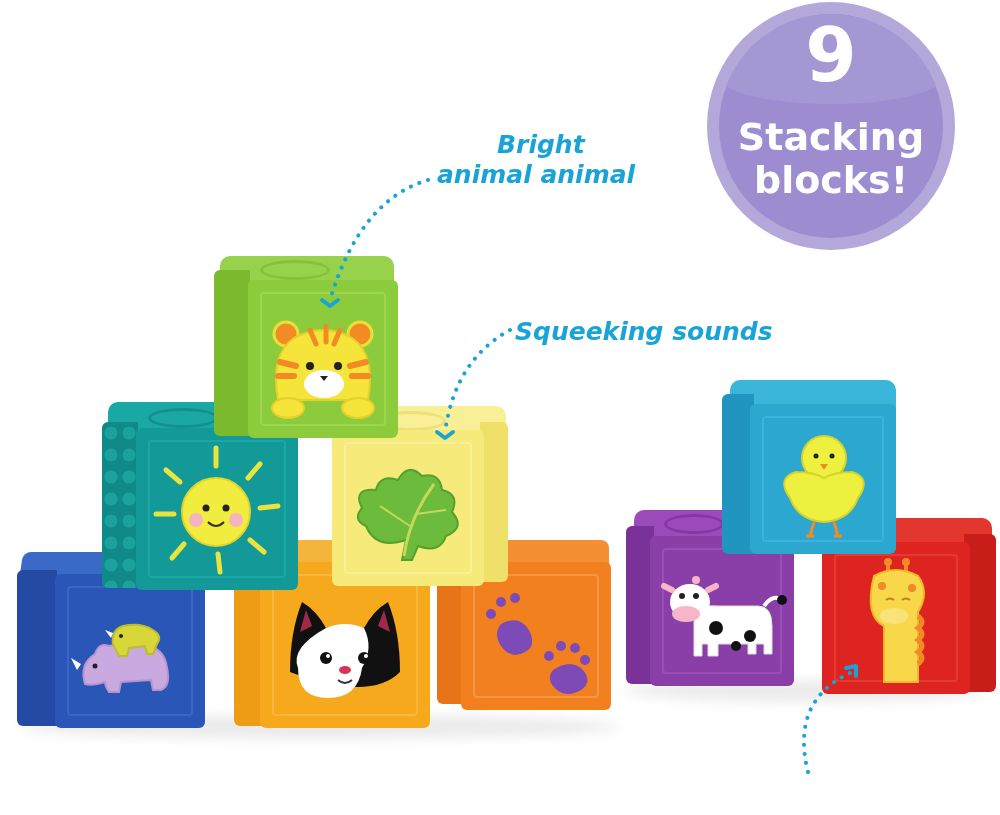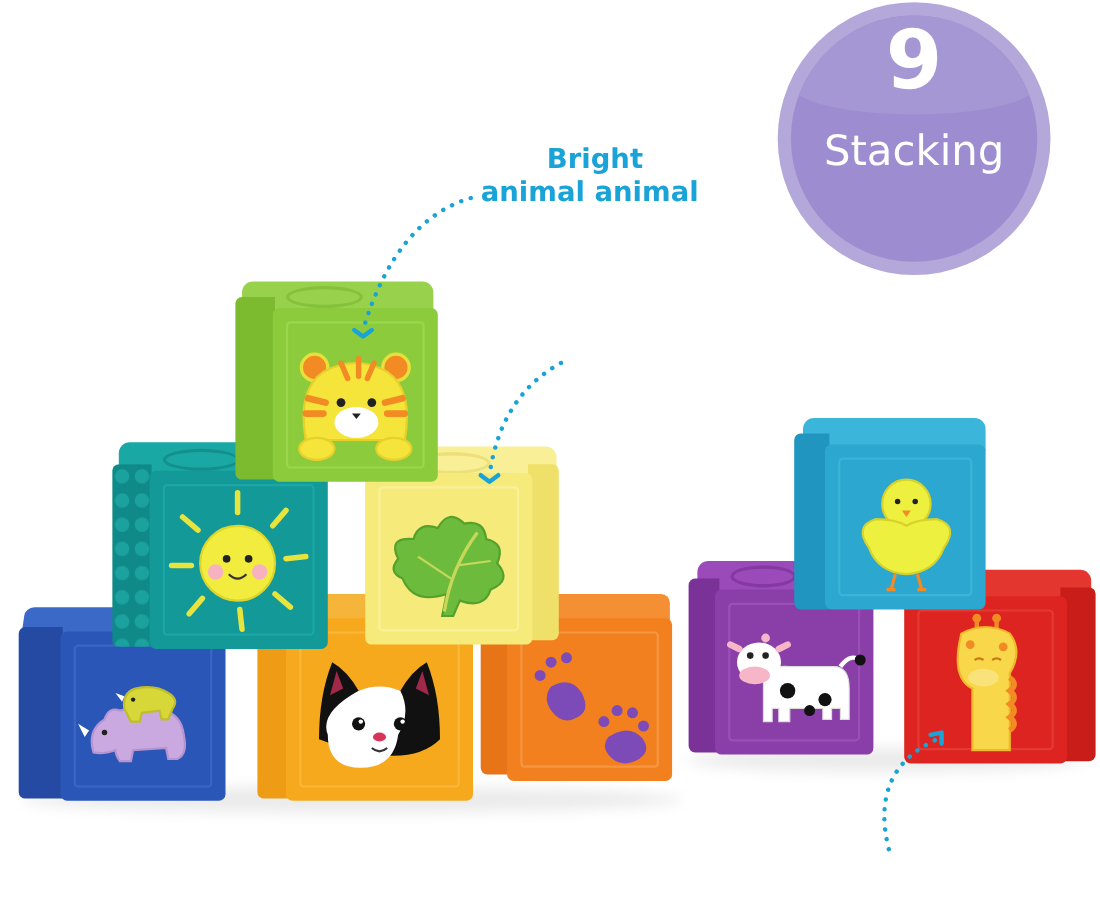--- a/index.html
+++ b/index.html
@@ -20,29 +20,30 @@
   .badge-top {
     position: absolute; left: 0; top: 0; width: 224px; height: 90px; background: #a596d4;
     border-radius: 0 0 50% 50% / 0 0 30% 30%;
   }
   .badge-number {
     position: absolute; left: 0; width: 100%; top: 16px; text-align: center;
     color: #fff; font-weight: bold; font-size: 74px; line-height: 74px;
   }
   .badge-line {
     position: absolute; left: 0; width: 100%; text-align: center; color: #fff;
-    font-weight: normal; font-size: 38px; line-height: 40px;
+    font-weight: bold; font-size: 38px; line-height: 40px;
   }
   .badge-line.l1 { top: 115px; }
   .badge-line.l2 { top: 158px; }
 
   
   .callout {
     position: absolute; color: #1aa3d6; font-weight: bold; font-size: 25px; line-height: 30px;
     white-space: nowrap;
+    font-style: italic;
   }
   .dots { position: absolute; left: 0; top: 0; }
 
   
   .block { position: absolute; }
   .block .top-face { position: absolute; }
   .block .side-face { position: absolute; }
   .block .front-face { position: absolute; border-radius: 6px; }
   .block .inset {
     position: absolute; left: 12px; top: 12px; right: 12px; bottom: 12px; border-radius: 4px;
@@ -255,22 +256,24 @@
       <path d="M322 300 l8 6 l8 -6"></path>
       <path d="M437 432 l8 6 l8 -6"></path>
       <path d="M846 668 l10 -2 l0 10"></path>
     </g>
   </svg>
 
   <div class="callout" style="left:437px;top:130px;">
     <div style="padding-left:60px;">Bright</div>
     <div>animal animal</div>
   </div>
+  <div class="callout" style="left:515px;top:317px;">Squeeking sounds</div>
 
   <div class="badge">
     <div class="badge-inner">
       <div class="badge-top"></div>
     </div>
     <div class="badge-number">9</div>
     <div class="badge-line l1">Stacking</div>
+    <div class="badge-line l2">blocks!</div>
   </div>
 
 </div>
 
 </body></html>

